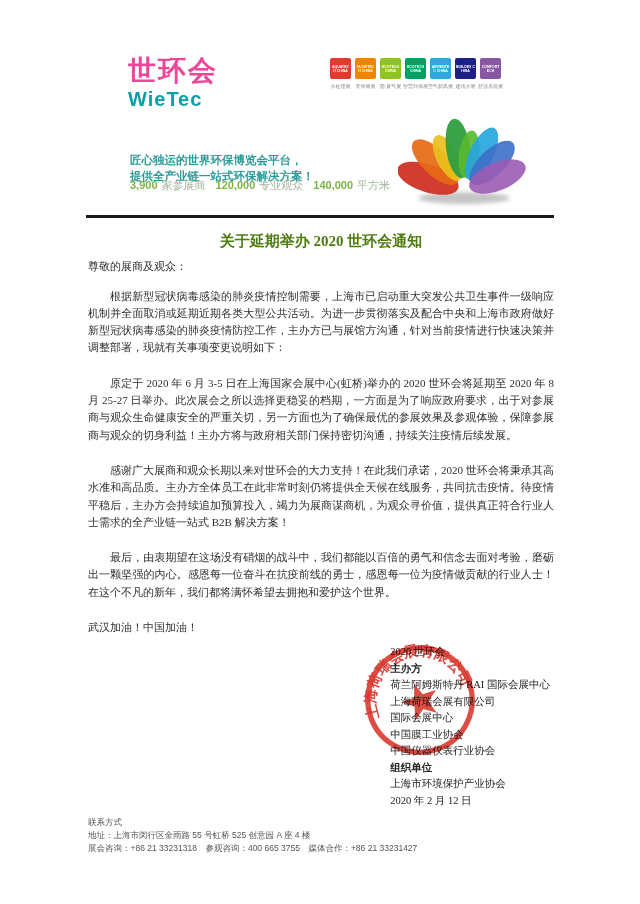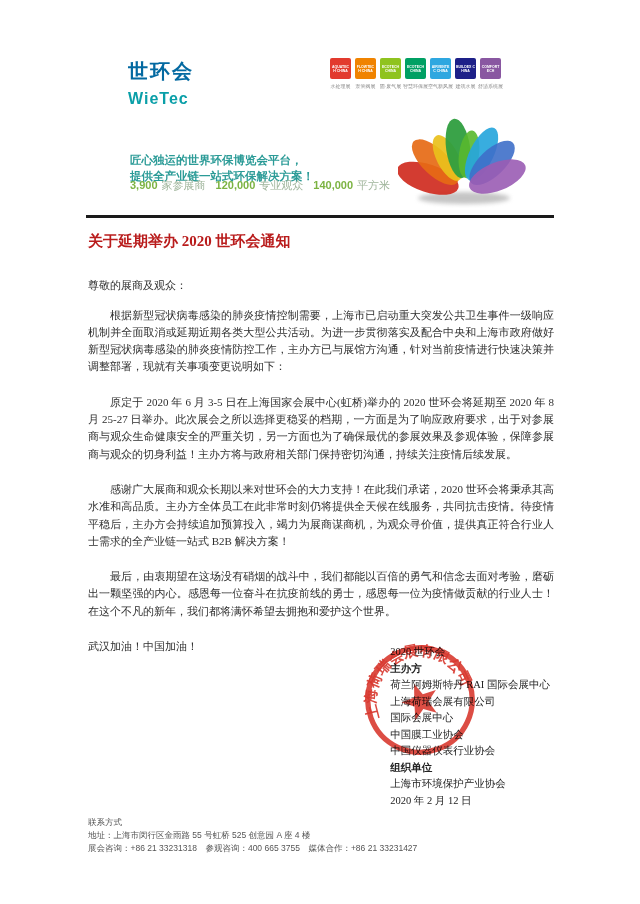--- a/index.html
+++ b/index.html
@@ -2,41 +2,41 @@
 <html><head>
 <meta charset="utf-8">
 <style>
   * { margin:0; padding:0; box-sizing:border-box; }
   html,body { background:#ffffff; }
   body { font-family:"Liberation Serif","DejaVu Serif",serif; color:#2e2e2e; }
   .page { position:relative; width:640px; height:904px; background:#ffffff; overflow:hidden; margin:0 auto; }
 
   
   .logo-block { position:absolute; left:128px; top:56px; }
-  .logo-cn { font-family:"Liberation Sans","DejaVu Sans",sans-serif; font-weight:bold; font-size:20px; line-height:30px; color:#0369a1; letter-spacing:2px; }
-  .logo-en { font-family:"Liberation Sans","DejaVu Sans",sans-serif; font-weight:bold; font-size:16px; line-height:26px; color:#0a9fa8; letter-spacing:1px; }
+  .logo-cn { font-family:"Liberation Sans","DejaVu Sans",sans-serif; font-weight:bold; font-size:28px; line-height:30px; color:#ec4899; letter-spacing:2px; }
+  .logo-en { font-family:"Liberation Sans","DejaVu Sans",sans-serif; font-weight:bold; font-size:20px; line-height:26px; color:#0a9fa8; letter-spacing:1px; }
 
   .squares-row { position:absolute; left:330px; top:58px; display:flex; gap:4px; }
   .square-item { width:21px; display:flex; flex-direction:column; align-items:center; }
   .square-box { width:21px; height:21px; border-radius:2px; display:flex; align-items:center; justify-content:center; overflow:hidden; }
   .square-brand { font-family:"Liberation Sans","DejaVu Sans",sans-serif; font-size:3.5px; line-height:4px; color:#ffffff; text-align:center; font-weight:bold; word-break:break-all; padding:1px; }
   .square-label { margin-top:4px; font-size:5px; color:#8a8a8a; white-space:nowrap; font-family:"Liberation Sans","DejaVu Sans",sans-serif; }
 
   .slogan { position:absolute; left:130px; top:152px; font-family:"Liberation Sans","DejaVu Sans",sans-serif; font-weight:bold; font-size:11.5px; line-height:16px; color:#2b9b97; }
   .stats { position:absolute; left:130px; top:178px; font-family:"Liberation Sans","DejaVu Sans",sans-serif; font-size:11px; display:flex; gap:10px; }
   .stat-num { font-weight:bold; color:#7cb342; }
   .stat-unit { color:#9fb59b; margin-left:4px; }
 
   .lotus { position:absolute; left:398px; top:108px; width:136px; height:100px; }
 
   .divider { position:absolute; left:86px; top:215px; width:468px; height:2.5px; background:#1a1a1a; }
 
   
   .letter { position:absolute; left:88px; top:233px; width:466px; font-size:11px; line-height:17.3px; color:#2e2e2e; text-align:justify; }
-  .letter-title { text-align:left; font-weight:bold; font-size:15px; margin-bottom:27px; color:#b91c1c; }
+  .letter-title { text-align:center; font-weight:bold; font-size:15px; margin-bottom:8px; color:#4d7c0f; }
   .salutation { margin-bottom:12px; }
   .para { text-indent:2em; margin-bottom:18px; }
   .cheer { margin-top:4px; }
 
   
   .signature { position:absolute; right:90px; top:644px; font-size:10.5px; line-height:16.5px; color:#222; }
   .sig-bold { font-weight:bold; }
 
   .stamp { position:absolute; left:362px; top:642px; width:116px; height:116px; mix-blend-mode:multiply; opacity:.92; }
 

